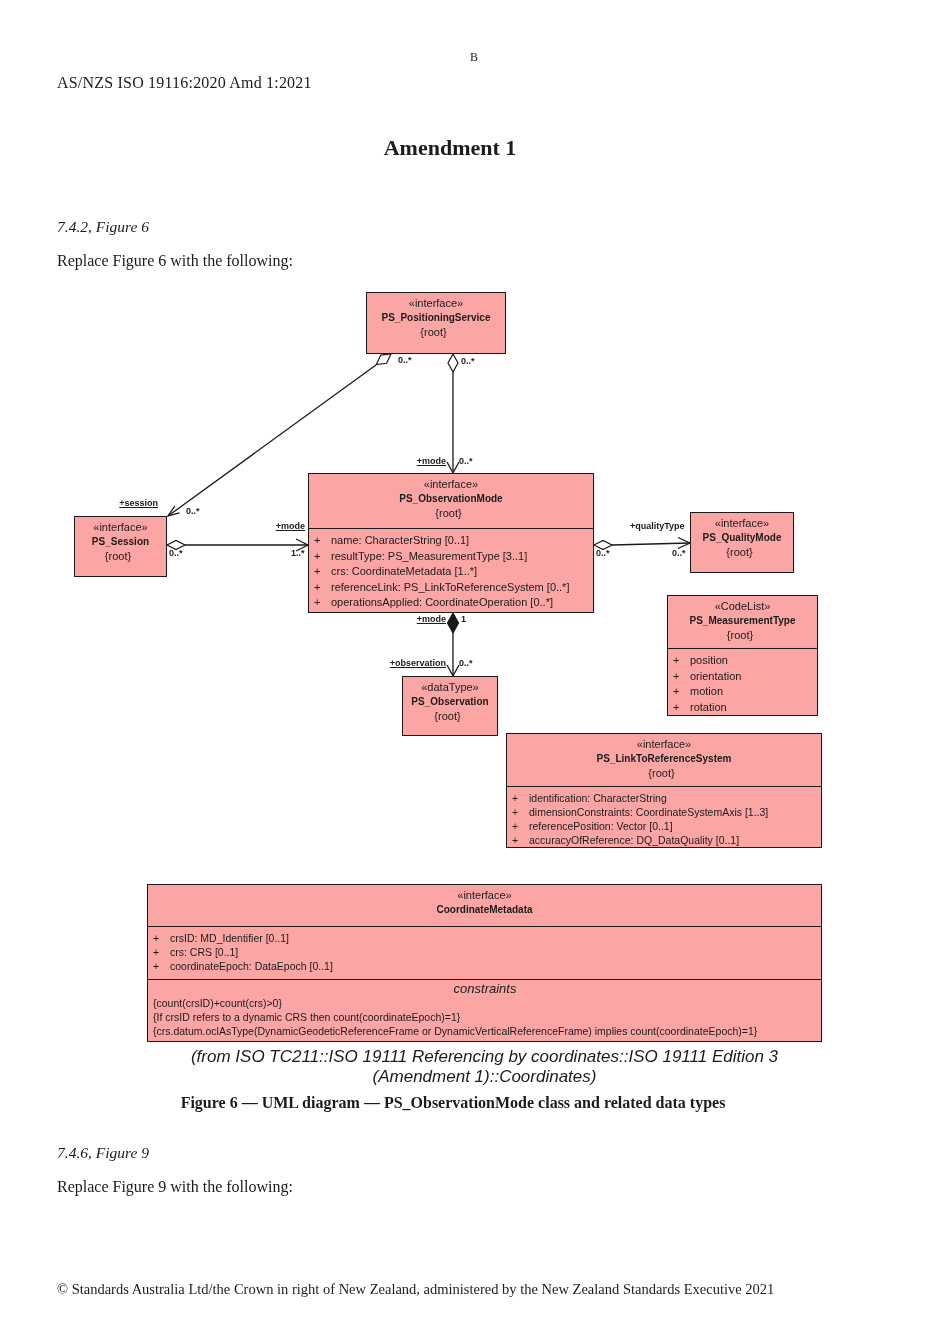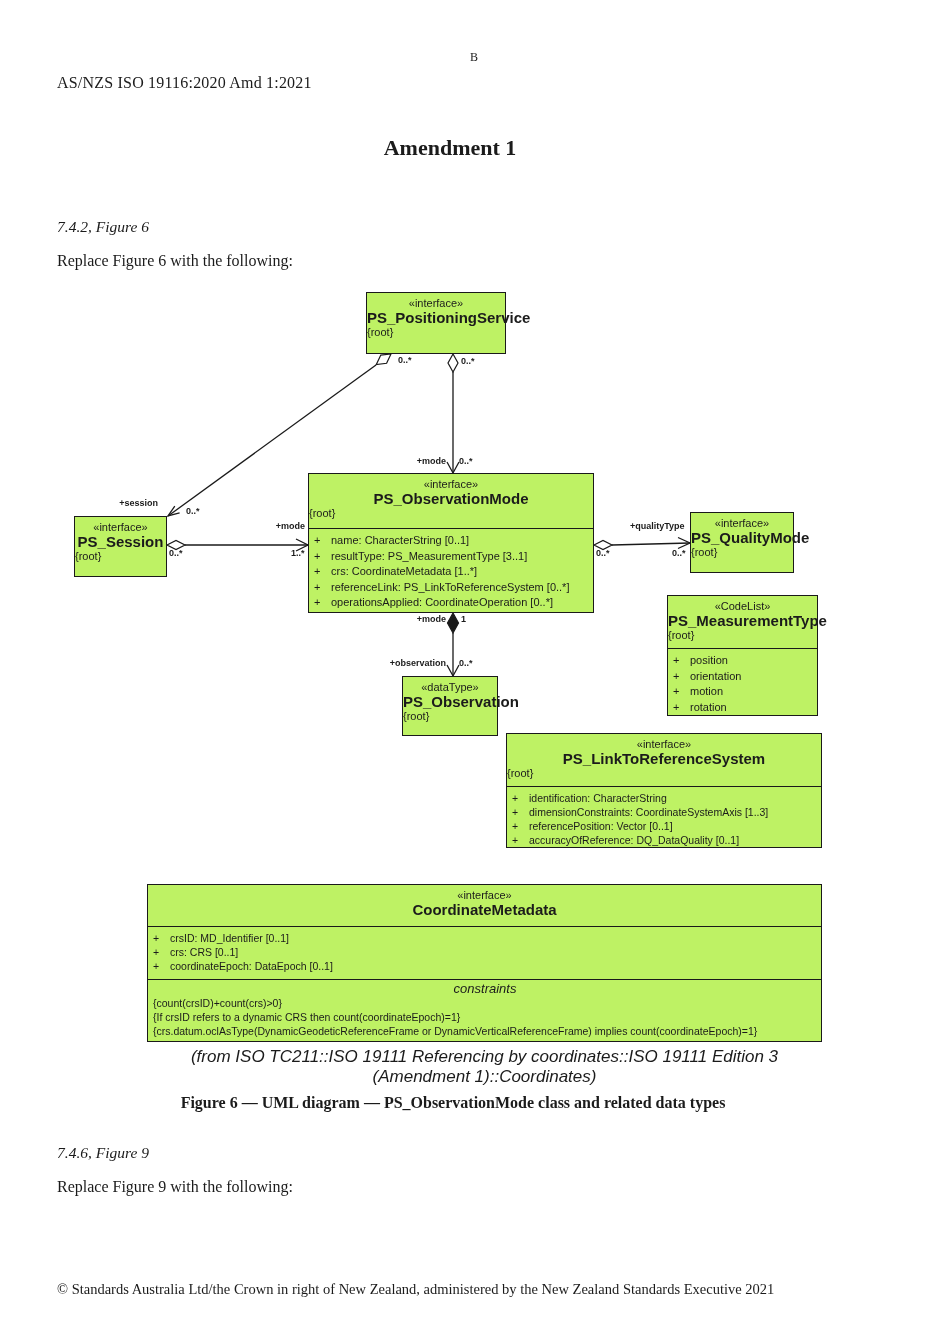--- a/index.html
+++ b/index.html
@@ -14,36 +14,36 @@
   .sec-body{font-size:16px;}
   .s1h{left:57px;top:218px;} .s1b{left:57px;top:252px;}
   .fig-caption{left:0;top:1094px;width:906px;text-align:center;font-size:16px;font-weight:bold;}
   .s2h{left:57px;top:1144px;} .s2b{left:57px;top:1178px;}
   .doc-footer{left:57px;top:1281px;font-size:14.5px;}
   
   .uml-layer{position:absolute;left:0;top:0;width:950px;height:1344px;}
   svg.connectors{position:absolute;left:0;top:0;pointer-events:none;}
   svg.connectors line, svg.connectors polyline{stroke:#1a1a1a;stroke-width:1.3;fill:none;}
   svg.connectors polygon{stroke:#1a1a1a;stroke-width:1.2;}
-  .uml-box{position:absolute;background:#bef264;border:1.6px solid #1a1a1a;box-sizing:border-box;
+  .uml-box{position:absolute;background:#fca5a5;border:1.6px solid #1a1a1a;box-sizing:border-box;
            display:flex;flex-direction:column;font-family:"Liberation Sans", sans-serif;}
   .uml-head{text-align:center;padding-top:4px;}
   .stereo{font-size:11px;line-height:13px;}
-  .cname{font-size:15px;font-weight:bold;line-height:16px;}
-  .root{font-size:11px;line-height:13px;text-align:left;padding-right:5px;}
+  .cname{font-size:10px;font-weight:bold;line-height:16px;}
+  .root{font-size:11px;line-height:13px;text-align:center;padding-right:5px;}
   .attrs{border-top:1.6px solid #1a1a1a;flex:1;padding:4px 4px 0 5px;}
   .attr-row{display:flex;font-size:11px;line-height:15.5px;}
   .attr-row .plus{width:17px;flex:0 0 17px;}
   .small-attrs .attr-row{font-size:10.5px;line-height:14px;}
   .constraints{border-top:1.6px solid #1a1a1a;padding:2px 4px 0 5px;}
   .constraints .c-label{text-align:center;font-style:italic;font-size:13px;line-height:14px;}
   .constraints .c-row{font-size:10.5px;line-height:14px;white-space:nowrap;}
   .edge-label{position:absolute;font-family:"Liberation Sans", sans-serif;font-size:9px;
               font-weight:600;white-space:nowrap;}
-  .ra{text-align:right;}
+  .ra{text-align:right;text-decoration:underline;}
   .source-note{position:absolute;left:147px;top:1047px;width:675px;text-align:center;
                font-family:"Liberation Sans", sans-serif;font-style:italic;font-size:17px;}
 </style>
 </head>
 <body>
 
 <div class="doc-text hdr-left">AS/NZS ISO 19116:2020 Amd 1:2021</div>
 <div class="doc-text hdr-center">B</div>
 <div class="doc-text doc-title">Amendment 1</div>
 <div class="doc-text sec-head s1h">7.4.2, Figure 6</div>

